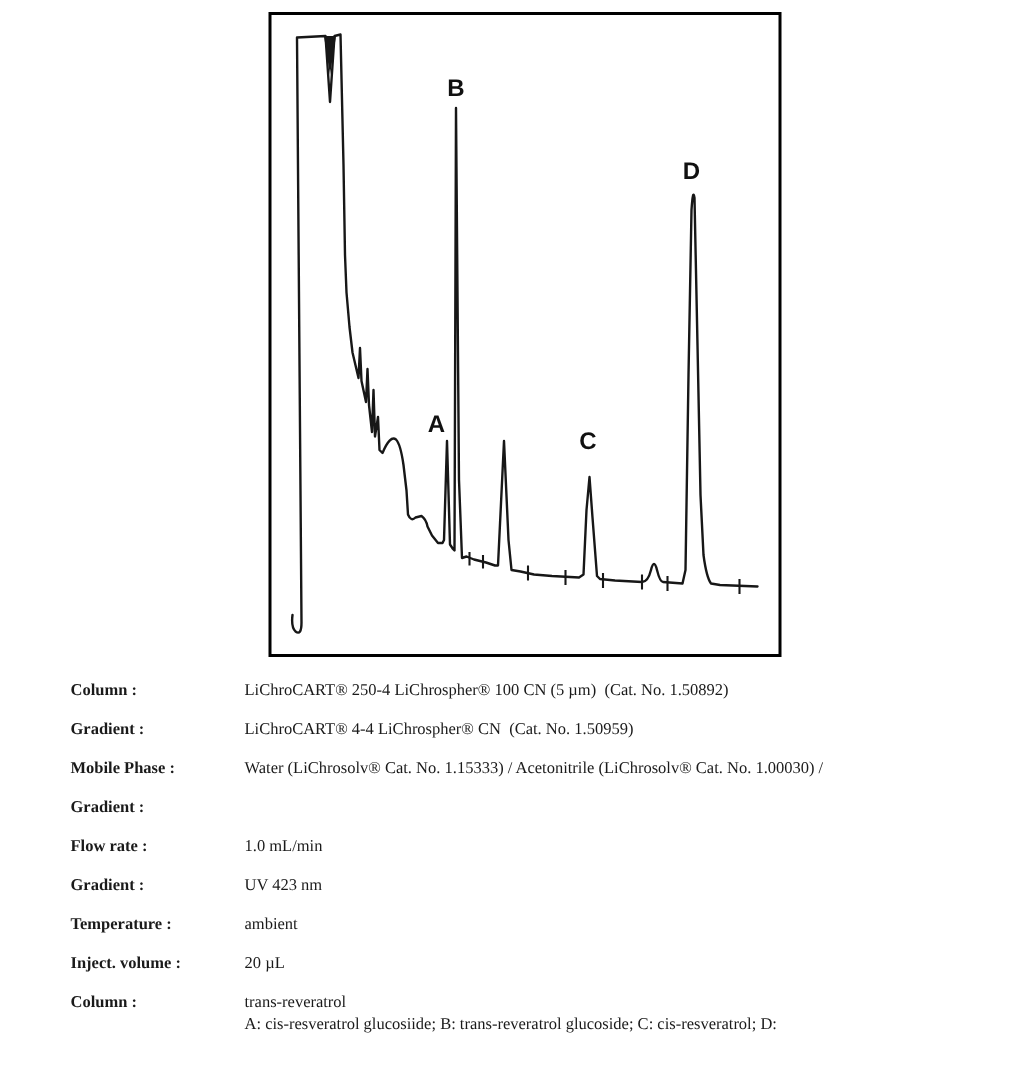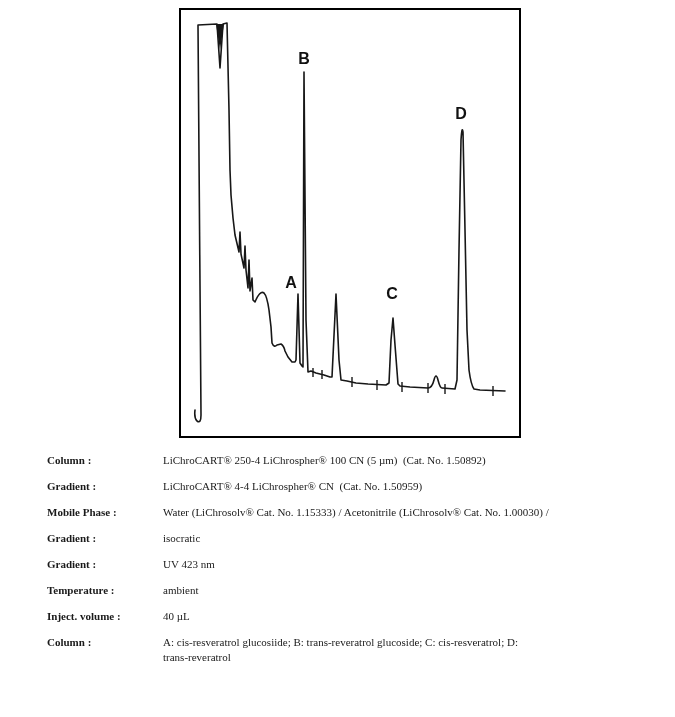--- a/index.html
+++ b/index.html
@@ -114,48 +114,51 @@
 
   <div class="info-row">
     <span class="info-label">Mobile Phase :</span>
     <div class="info-value">
       <span class="val-line">Water (LiChrosolv® Cat. No. 1.15333) / Acetonitrile (LiChrosolv® Cat. No. 1.00030) /</span>
     </div>
   </div>
 
   <div class="info-row">
     <span class="info-label">Gradient :</span>
+  </div>
+
+  <div class="info-row">
+    <span class="info-label">Flow rate :</span>
     <div class="info-value">
-      <span class="val-line">isocratic</span>
+      <span class="val-line">1.0 mL/min</span>
     </div>
   </div>
-
 
   <div class="info-row">
     <span class="info-label">Gradient :</span>
     <div class="info-value">
       <span class="val-line">UV 423 nm</span>
     </div>
   </div>
 
   <div class="info-row">
     <span class="info-label">Temperature :</span>
     <div class="info-value">
       <span class="val-line">ambient</span>
     </div>
   </div>
 
   <div class="info-row">
     <span class="info-label">Inject. volume :</span>
     <div class="info-value">
-      <span class="val-line">40 µL</span>
+      <span class="val-line">20 µL</span>
     </div>
   </div>
 
   <div class="info-row">
     <span class="info-label">Column :</span>
     <div class="info-value">
+      <span class="val-line">trans-reveratrol</span>
       <span class="val-line">A: cis-resveratrol glucosiide; B: trans-reveratrol glucoside; C: cis-resveratrol; D:</span>
-      <span class="val-line">trans-reveratrol</span>
     </div>
   </div>
 
 </div>
 
 </body></html>

